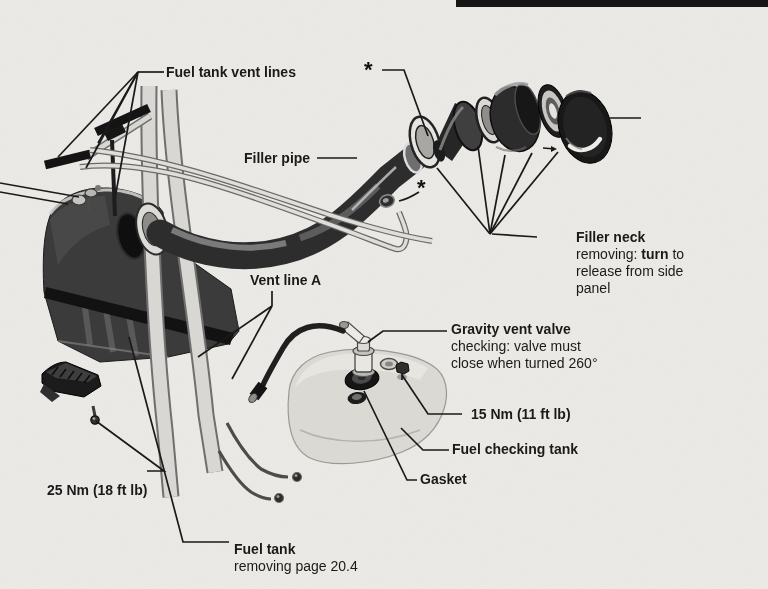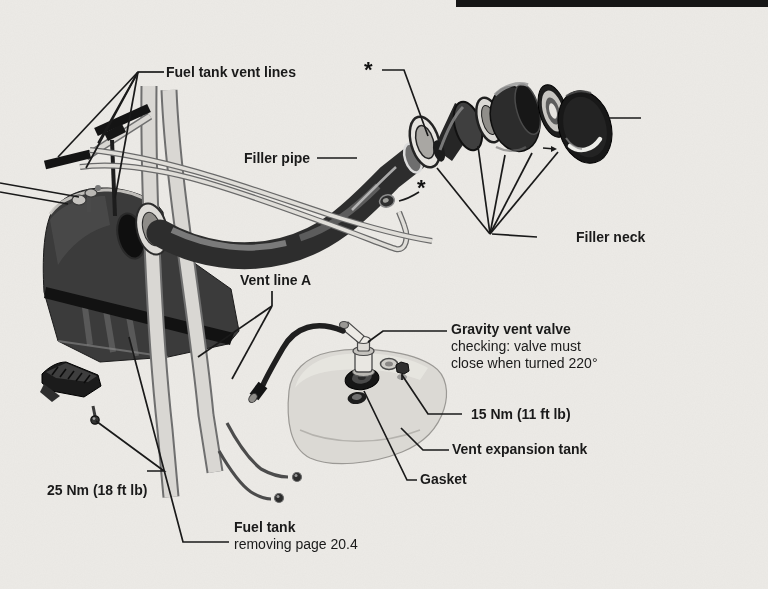--- a/index.html
+++ b/index.html
@@ -266,45 +266,46 @@
   <span>Filler pipe</span>
 </div>
 
 
 <div class="ast" style="left:417px;top:178px;">
   <span>*</span>
 </div>
 
 <div class="lbl" style="left:540px;top:229px;width:124px;margin-left:36px;">
   <span>Filler neck</span>
-</div>
-
-<div class="lbl" style="left:240px;top:272px;">
+  <span class="note" style="width:122px;"><span class="wrap">removing: </span><b class="wrap">turn</b><span class="wrap"> to release from side panel</span></span>
+</div>
+
+<div class="lbl" style="left:250px;top:272px;">
   <span>Vent line A</span>
 </div>
 
 <div class="lbl" style="left:451px;top:321px;width:168px;">
   <span>Gravity vent valve</span>
-  <span class="note" style="width:162px;">checking: valve must close when turned 220°</span>
+  <span class="note" style="width:162px;">checking: valve must close when turned 260°</span>
 </div>
 
 <div class="lbl" style="left:471px;top:406px;">
   <span>15 Nm (11 ft lb)</span>
 </div>
 
 <div class="lbl" style="left:452px;top:441px;">
-  <span>Vent expansion tank</span>
+  <span>Fuel checking tank</span>
 </div>
 
 <div class="lbl" style="left:420px;top:471px;">
   <span>Gasket</span>
 </div>
 
 <div class="lbl" style="left:47px;top:461px;margin-top:21px;">
   <span>25 Nm (18 ft lb)</span>
 </div>
 
-<div class="lbl" style="left:234px;top:519px;">
+<div class="lbl" style="left:234px;top:541px;">
   <span>Fuel tank</span>
   <span class="note">removing page 20.4</span>
 </div>
 
 </div>
 
 </body></html>

